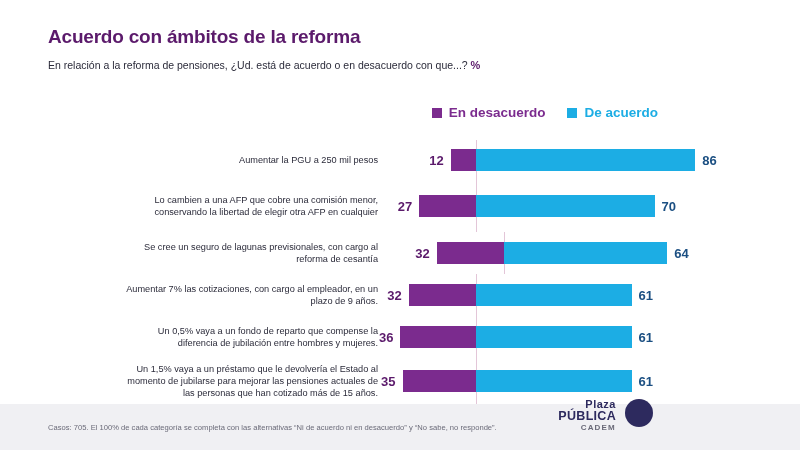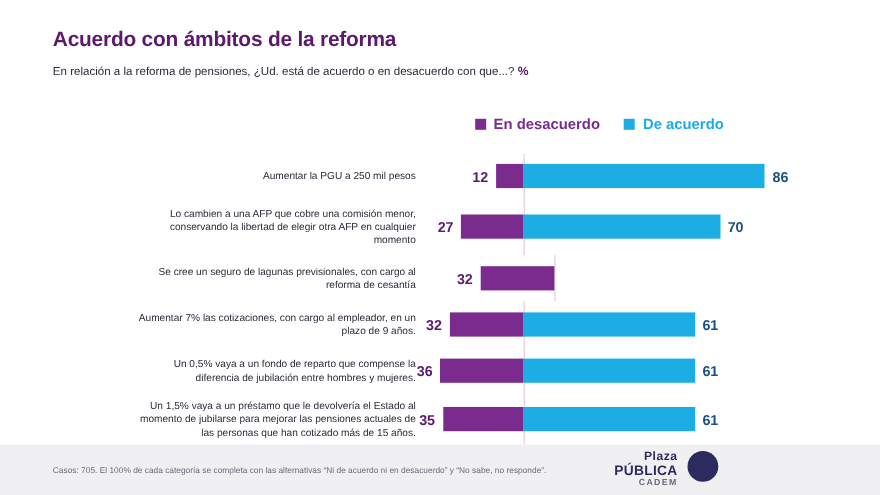--- a/index.html
+++ b/index.html
@@ -130,23 +130,23 @@
     background: #f0f0f3;
   }
   .footer-note {
     position: absolute;
     left: 48px; bottom: 18px;
     font-size: 7.6px;
     color: #6a6a78;
   }
   .logo {
     position: absolute;
-    right: 34px; bottom: 6px;
-    display: flex;
-    align-items: center;
+    right: 34px; bottom: 18px;
+    display: flex;
+    align-items: flex-end;
     gap: 8px;
   }
   .logo-text {
     text-align: right;
     line-height: 1.05;
     color: #2d2a5e;
   }
   .logo-l1 { font-size: 11px; font-weight: bold; letter-spacing: 0.5px; }
   .logo-l2 { font-size: 12.5px; font-weight: bold; letter-spacing: 0.3px; }
   .logo-l3 { font-size: 8px; font-weight: bold; color: #6a6a78; letter-spacing: 1.2px;}
@@ -188,21 +188,20 @@
           <div class="bar-right-wrap">
             <div class="bar agr" style="width: 219.3px;"></div>
             <span class="val agr">86</span>
           </div>
         </div>
       </div>
       <div class="row" style="height: 52px;">
         <div class="row-label">
           <div>Lo cambien a una AFP que cobre una comisión menor,</div>
           <div>conservando la libertad de elegir otra AFP en cualquier</div>
-          <div>momento</div>
         </div>
         <div class="bars">
           <div class="axis-line"></div>
           <div class="bar-left-wrap">
             <span class="val dis">27</span>
             <div class="bar dis" style="width: 56.7px;"></div>
           </div>
           <div class="bar-right-wrap">
             <div class="bar agr" style="width: 178.5px;"></div>
             <span class="val agr">70</span>
@@ -212,20 +211,24 @@
       <div class="row" style="height: 42px; gap: 28px;">
         <div class="row-label">
           <div>Se cree un seguro de lagunas previsionales, con cargo al</div>
           <div>reforma de cesantía</div>
         </div>
         <div class="bars">
           <div class="axis-line"></div>
           <div class="bar-left-wrap">
             <span class="val dis">32</span>
             <div class="bar dis" style="width: 67.2px;"></div>
+          </div>
+          <div class="bar-right-wrap">
+            <div class="bar agr" style="width: 163.2px;"></div>
+            <span class="val agr">64</span>
           </div>
         </div>
       </div>
       <div class="row" style="height: 42px;">
         <div class="row-label">
           <div>Aumentar 7% las cotizaciones, con cargo al empleador, en un</div>
           <div>plazo de 9 años.</div>
         </div>
         <div class="bars">
           <div class="axis-line"></div>

